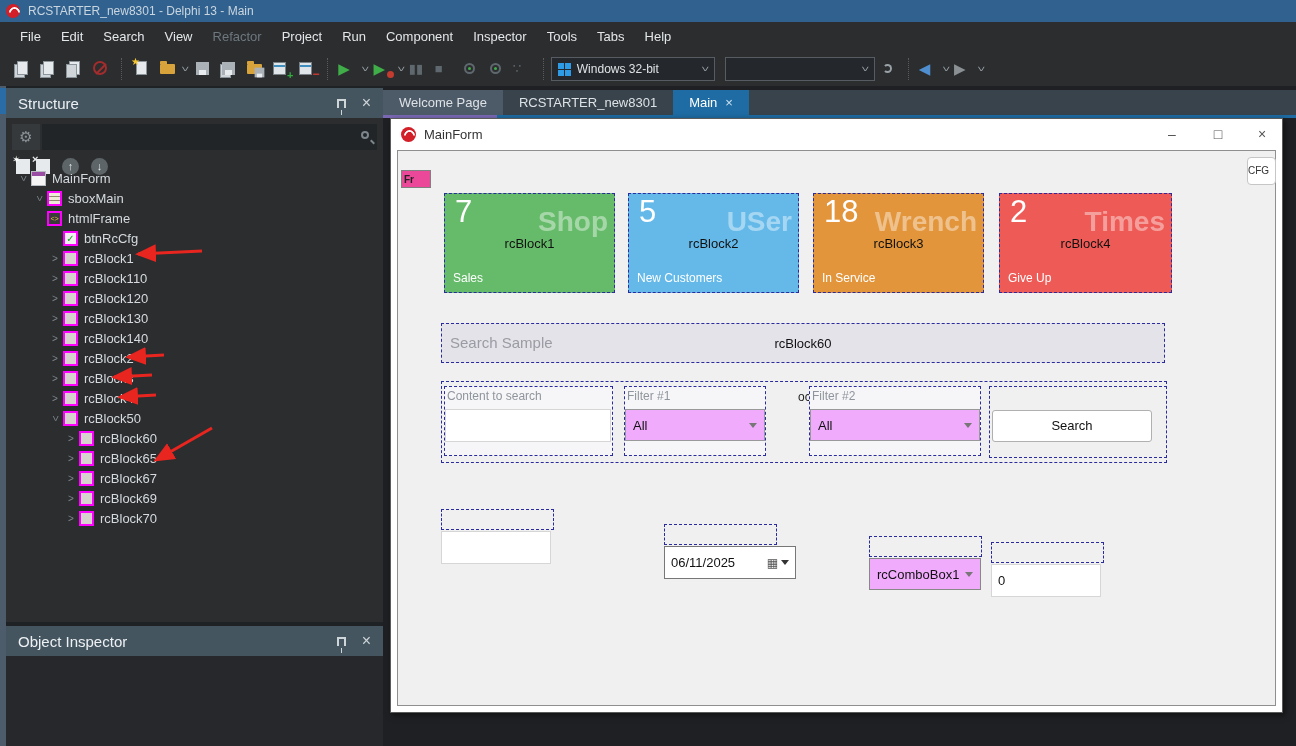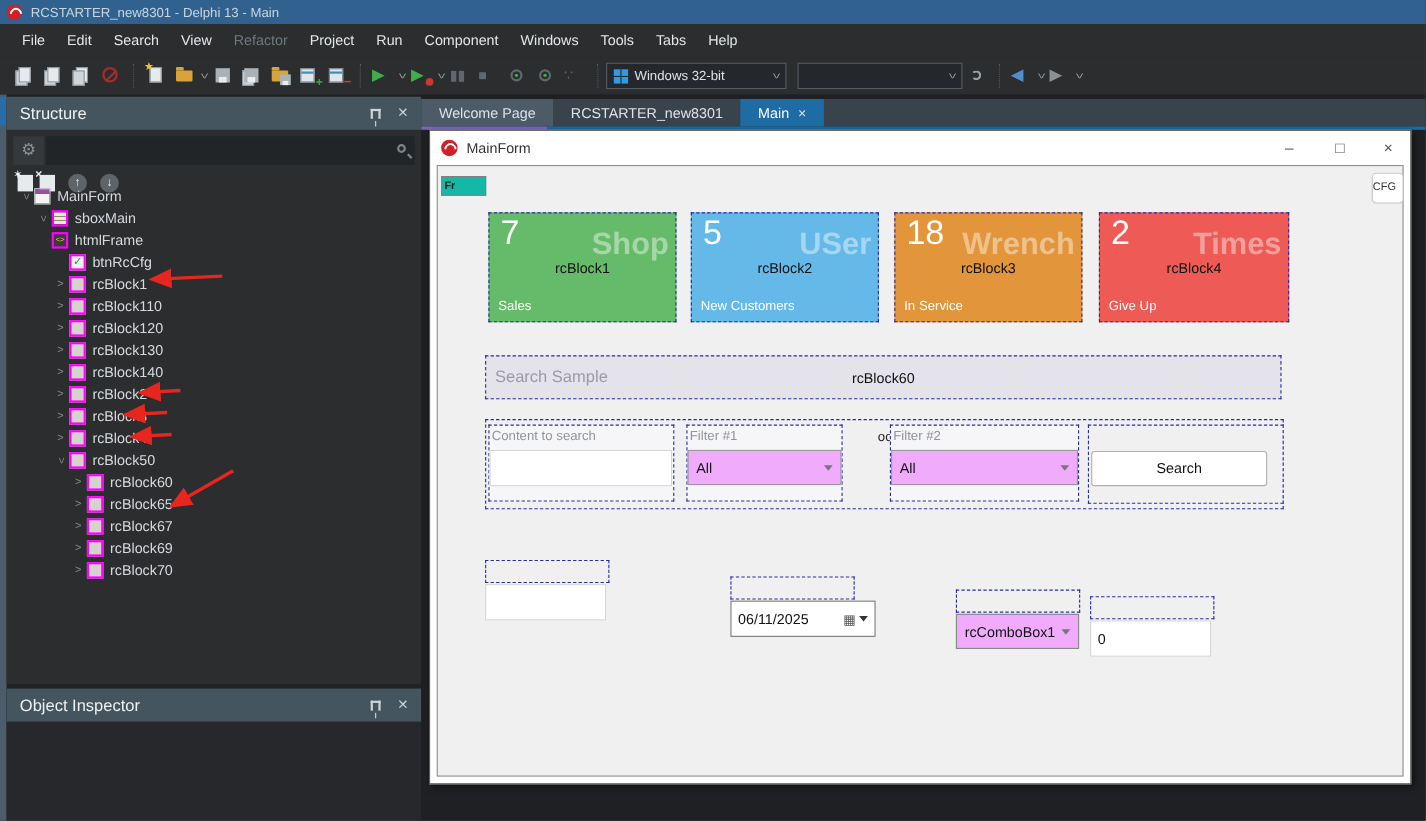--- a/index.html
+++ b/index.html
@@ -107,22 +107,22 @@
   
   .formwin { position:absolute; left:7px; top:32px; width:893px; height:595px; background:#fff;
     border:1px solid #5a5a5a; box-shadow:2px 2px 6px rgba(0,0,0,.5); }
   .ftitle { height:30px; display:flex; align-items:center; font-size:13px; color:#333; }
   .ficon { width:15px; height:15px; border-radius:50%; background:#d21f28; margin:0 8px 0 10px; position:relative; }
   .ficon::after { content:""; position:absolute; left:3px; top:3px; width:7px; height:7px;
     border:2px solid #fff; border-right-color:transparent; border-bottom-color:transparent; border-radius:50%; transform:rotate(45deg); }
   .fctrl { position:absolute; top:7px; color:#555; font-size:14px; width:20px; text-align:center; }
   .fclient { position:absolute; left:6px; top:31px; right:6px; bottom:6px; border:1px solid #8f8f8f; background:#f0f0f0; }
 
-  .frbox { position:absolute; left:3px; top:9px; width:41px; height:18px; border:1px solid #808080;
-    background:#14b8a6; font-size:10px; font-weight:bold; color:#222; overflow:hidden; line-height:17px; padding-left:2px; }
+  .frbox { position:absolute; left:3px; top:19px; width:30px; height:18px; border:1px solid #808080;
+    background:#ec4899; font-size:10px; font-weight:bold; color:#222; overflow:hidden; line-height:17px; padding-left:2px; }
   .cfgbtn { position:absolute; left:849px; top:6px; width:29px; height:28px; background:#fff; border:1px solid #c6c6c6;
     border-radius:4px; font-size:10px; color:#333; text-align:left; line-height:26px; }
 
   .block { position:absolute; top:42px; width:171px; height:100px; border:1px dashed #2b2ba0; color:#fff; }
   .blk-val { position:absolute; left:10px; top:0px; font-size:31px; font-weight:400; }
   .blk-ghost { position:absolute; right:6px; top:12px; font-size:28px; font-weight:bold; color:rgba(255,255,255,.42); }
   .blk-name { position:absolute; left:0; right:0; top:42px; text-align:center; color:#111; font-size:13px; }
   .blk-cap { position:absolute; left:8px; bottom:6px; font-size:12px; line-height:15px; width:90px; }
 
   .dash { border:1px dashed #2b2ba0; }
@@ -157,21 +157,21 @@
 
 <div class="menubar">
   <span class="menu-item">File</span>
   <span class="menu-item">Edit</span>
   <span class="menu-item">Search</span>
   <span class="menu-item">View</span>
   <span class="menu-item disabled">Refactor</span>
   <span class="menu-item">Project</span>
   <span class="menu-item">Run</span>
   <span class="menu-item">Component</span>
-  <span class="menu-item">Windows</span>
+  <span class="menu-item">Inspector</span>
   <span class="menu-item">Tools</span>
   <span class="menu-item">Tabs</span>
   <span class="menu-item">Help</span>
 </div>
 
 <div class="toolbar">
   <span class="tic">
       <i class="i-doc2"></i>
       <i class="i-doc"></i>
     </span>

